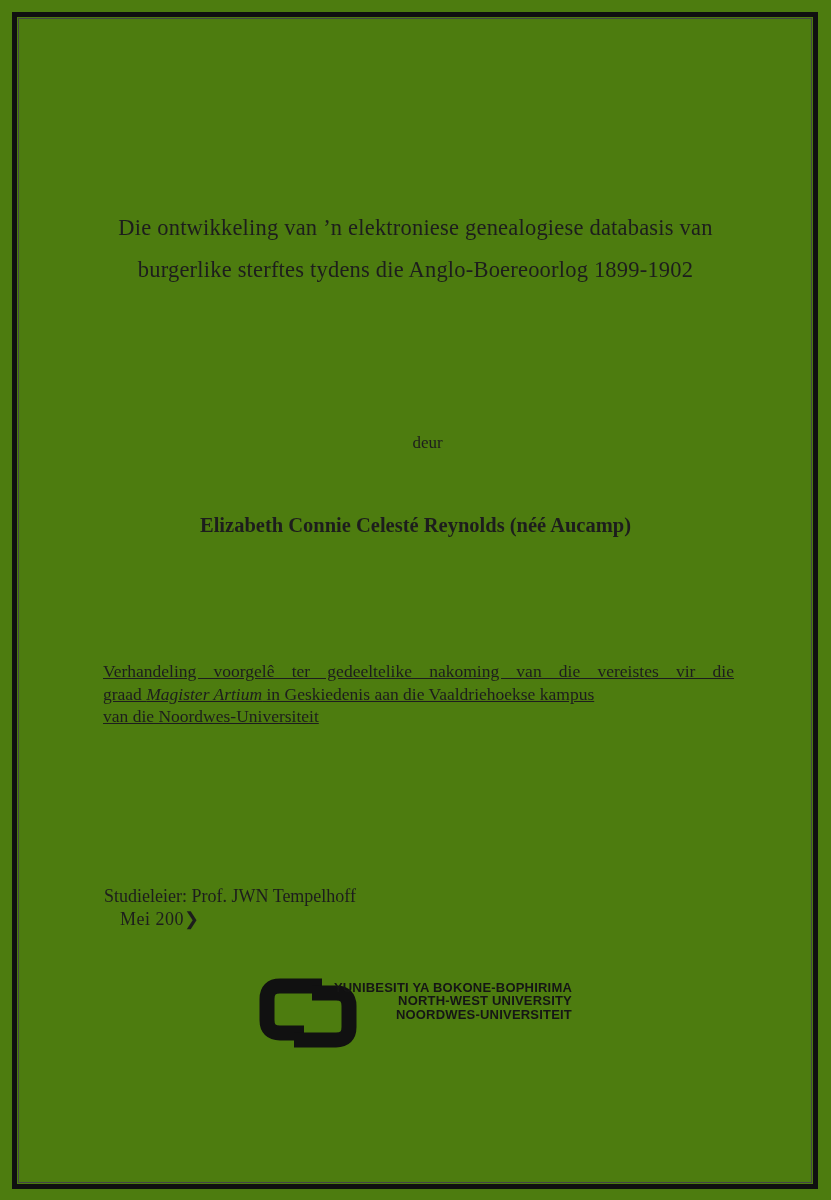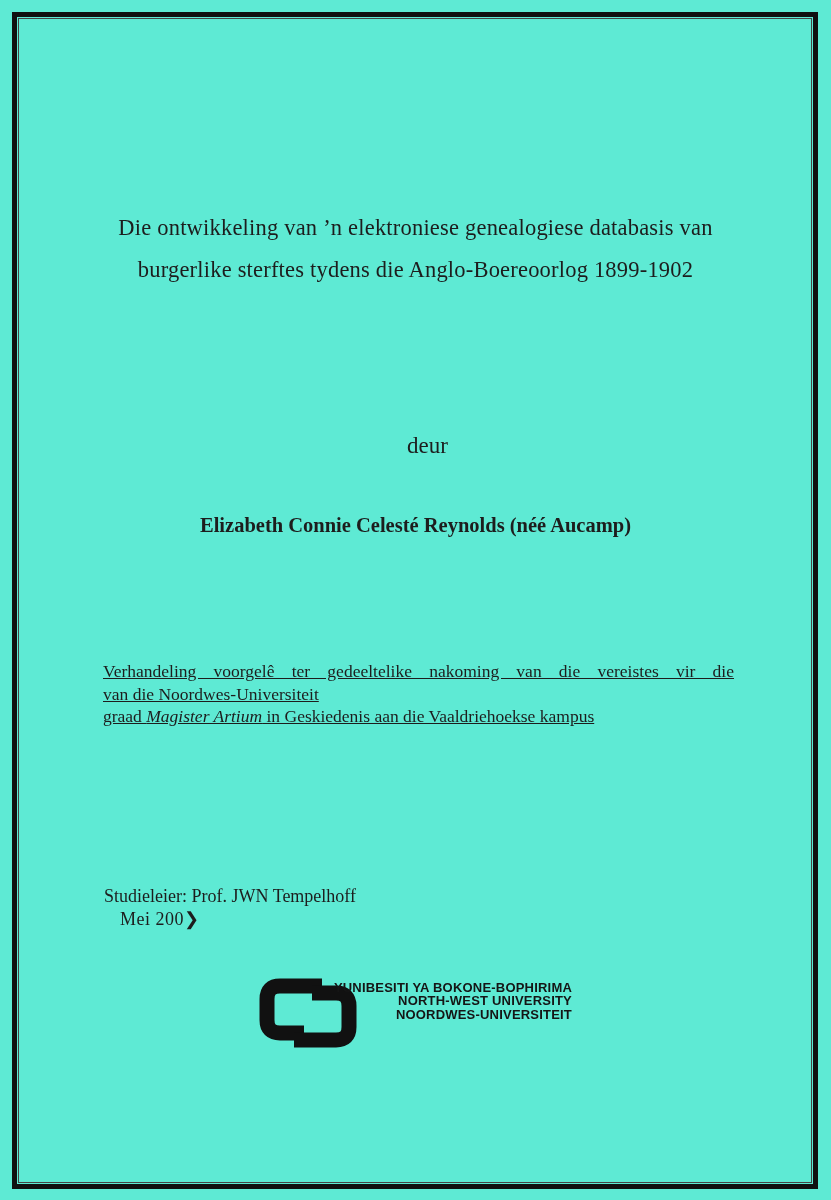--- a/index.html
+++ b/index.html
@@ -4,21 +4,21 @@
 <style>
   html, body {
     margin: 0;
     padding: 0;
     background: #ffffff;
   }
   .page {
     position: relative;
     width: 831px;
     height: 1200px;
-    background: #5eead4;
+    background: #4d7c0f;
     font-family: "Liberation Serif", "DejaVu Serif", serif;
     color: #1d1d1d;
     overflow: hidden;
   }
   .frame {
     position: absolute;
     left: 12px;
     top: 12px;
     right: 13px;
     bottom: 11px;
@@ -41,21 +41,21 @@
     font-size: 22.5px;
     line-height: 42px;
     letter-spacing: 0.2px;
   }
   .byline {
     position: absolute;
     top: 433px;
     left: 0;
     right: 0;
     text-align: center;
-    font-size: 23px;
+    font-size: 17px;
     margin-left: 24px;
   }
   .author {
     position: absolute;
     top: 514px;
     left: 0;
     right: 0;
     text-align: center;
     font-size: 20.5px;
     font-weight: bold;
@@ -127,22 +127,22 @@
     <div>Die ontwikkeling van ’n elektroniese genealogiese databasis van</div>
     <div>burgerlike sterftes tydens die Anglo-Boereoorlog 1899-1902</div>
   </div>
 
   <div class="byline">deur</div>
 
   <div class="author">Elizabeth Connie Celesté Reynolds (néé Aucamp)</div>
 
   <div class="statement">
     <div class="justified">Verhandeling voorgelê ter gedeeltelike nakoming van die vereistes vir die</div>
+    <div><span>graad </span><em>Magister Artium</em><span> in Geskiedenis aan die Vaaldriehoekse kampus</span></div>
     <div>van die Noordwes-Universiteit</div>
-    <div><span>graad </span><em>Magister Artium</em><span> in Geskiedenis aan die Vaaldriehoekse kampus</span></div>
   </div>
 
   <div class="supervisor-block">
     <div>Studieleier: Prof. JWN Tempelhoff</div>
     <div class="date-glyph">Mei 200❯</div>
   </div>
 
   <div class="logo">
     <svg class="logo-mark" width="100" height="74" viewBox="0 0 100 74" aria-hidden="true">
       <path d="M 64 10 L 22 10 Q 9 10 9 23 L 9 44 Q 9 57 22 57 L 46 57" fill="none" stroke="#111111" stroke-width="15" stroke-linecap="butt"></path>

